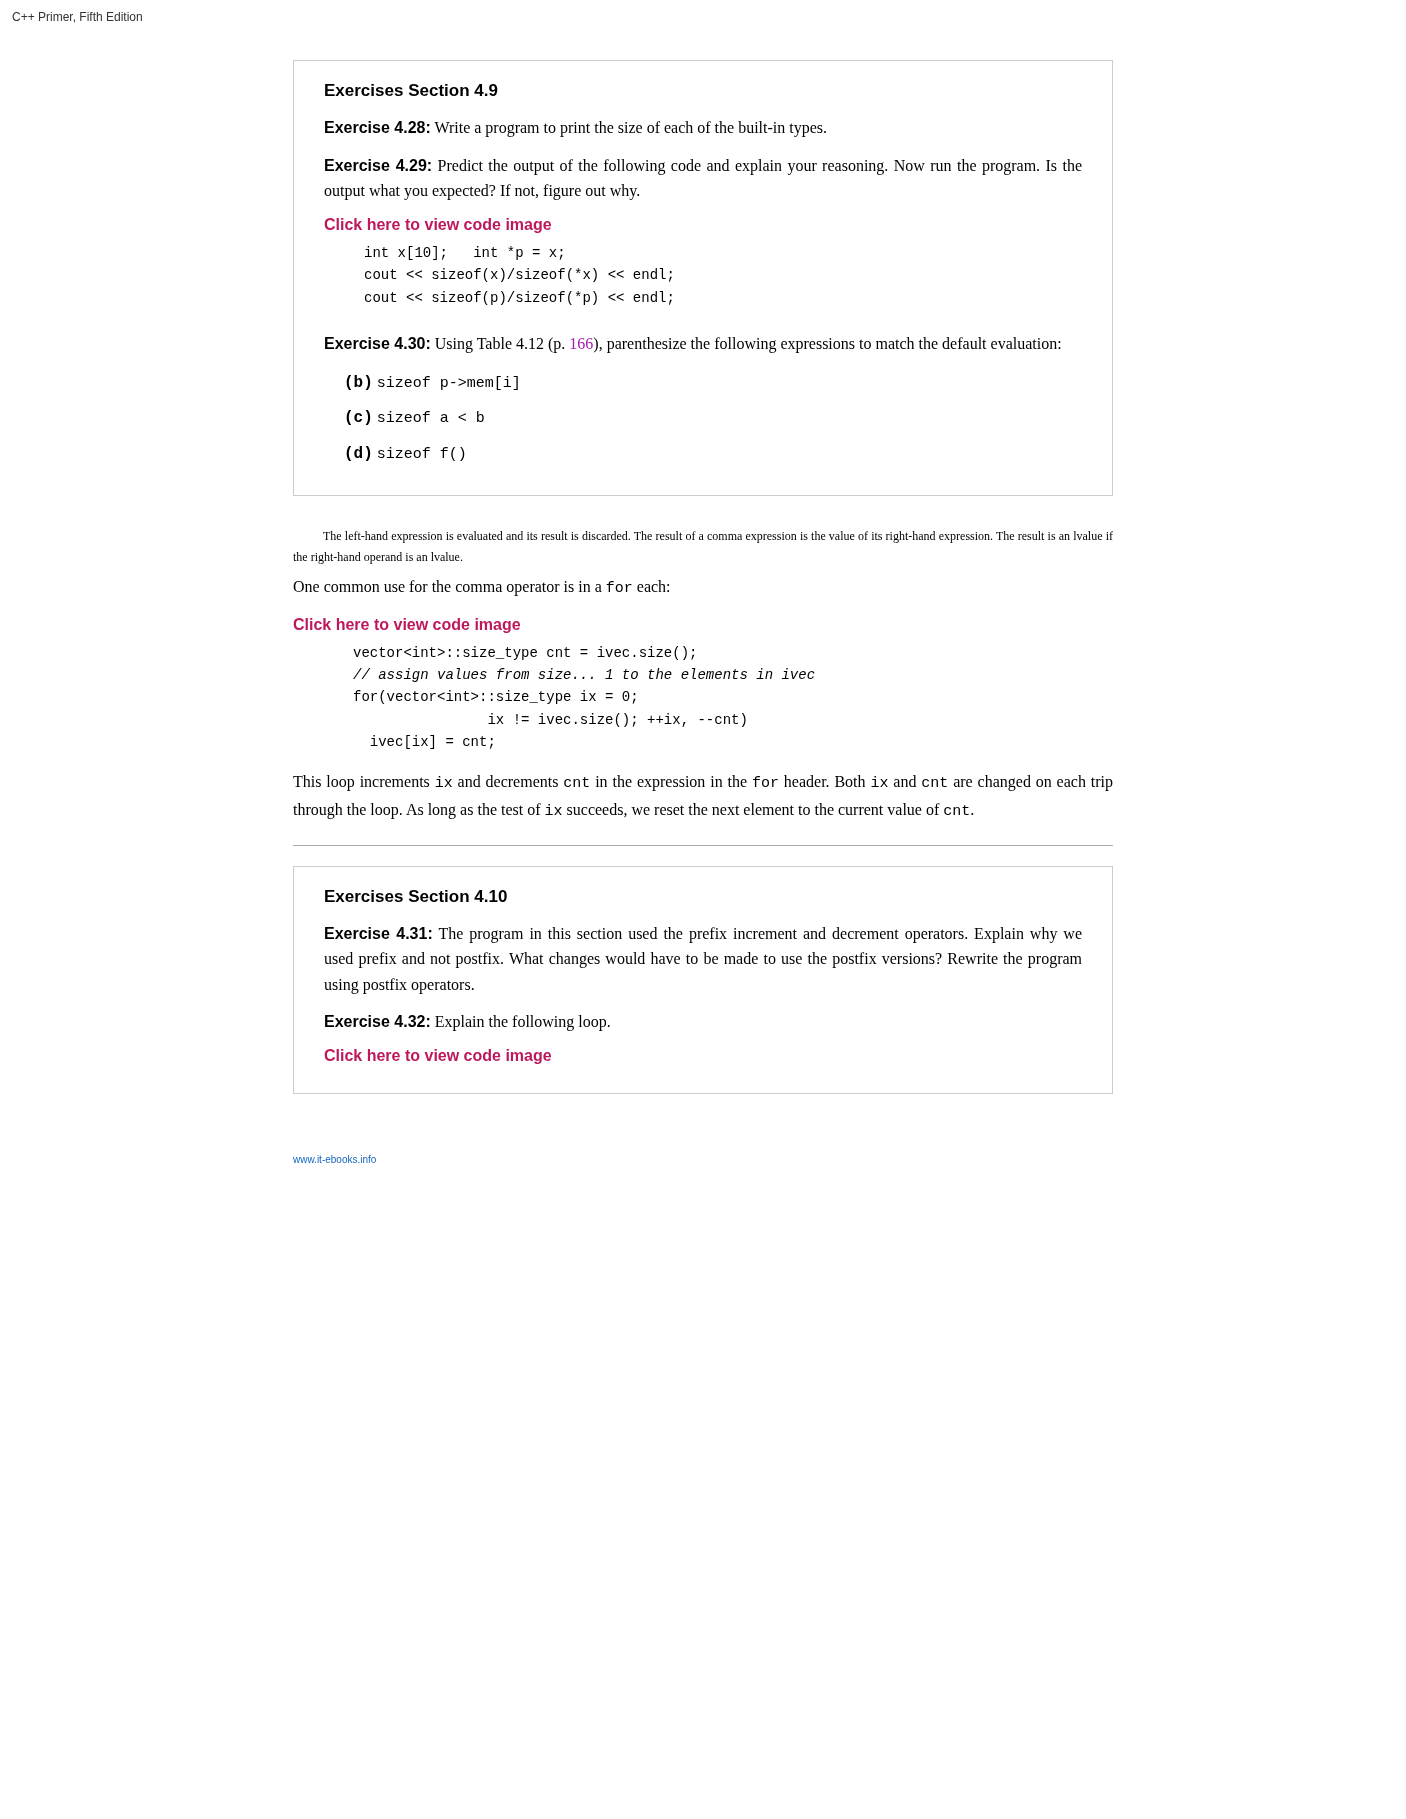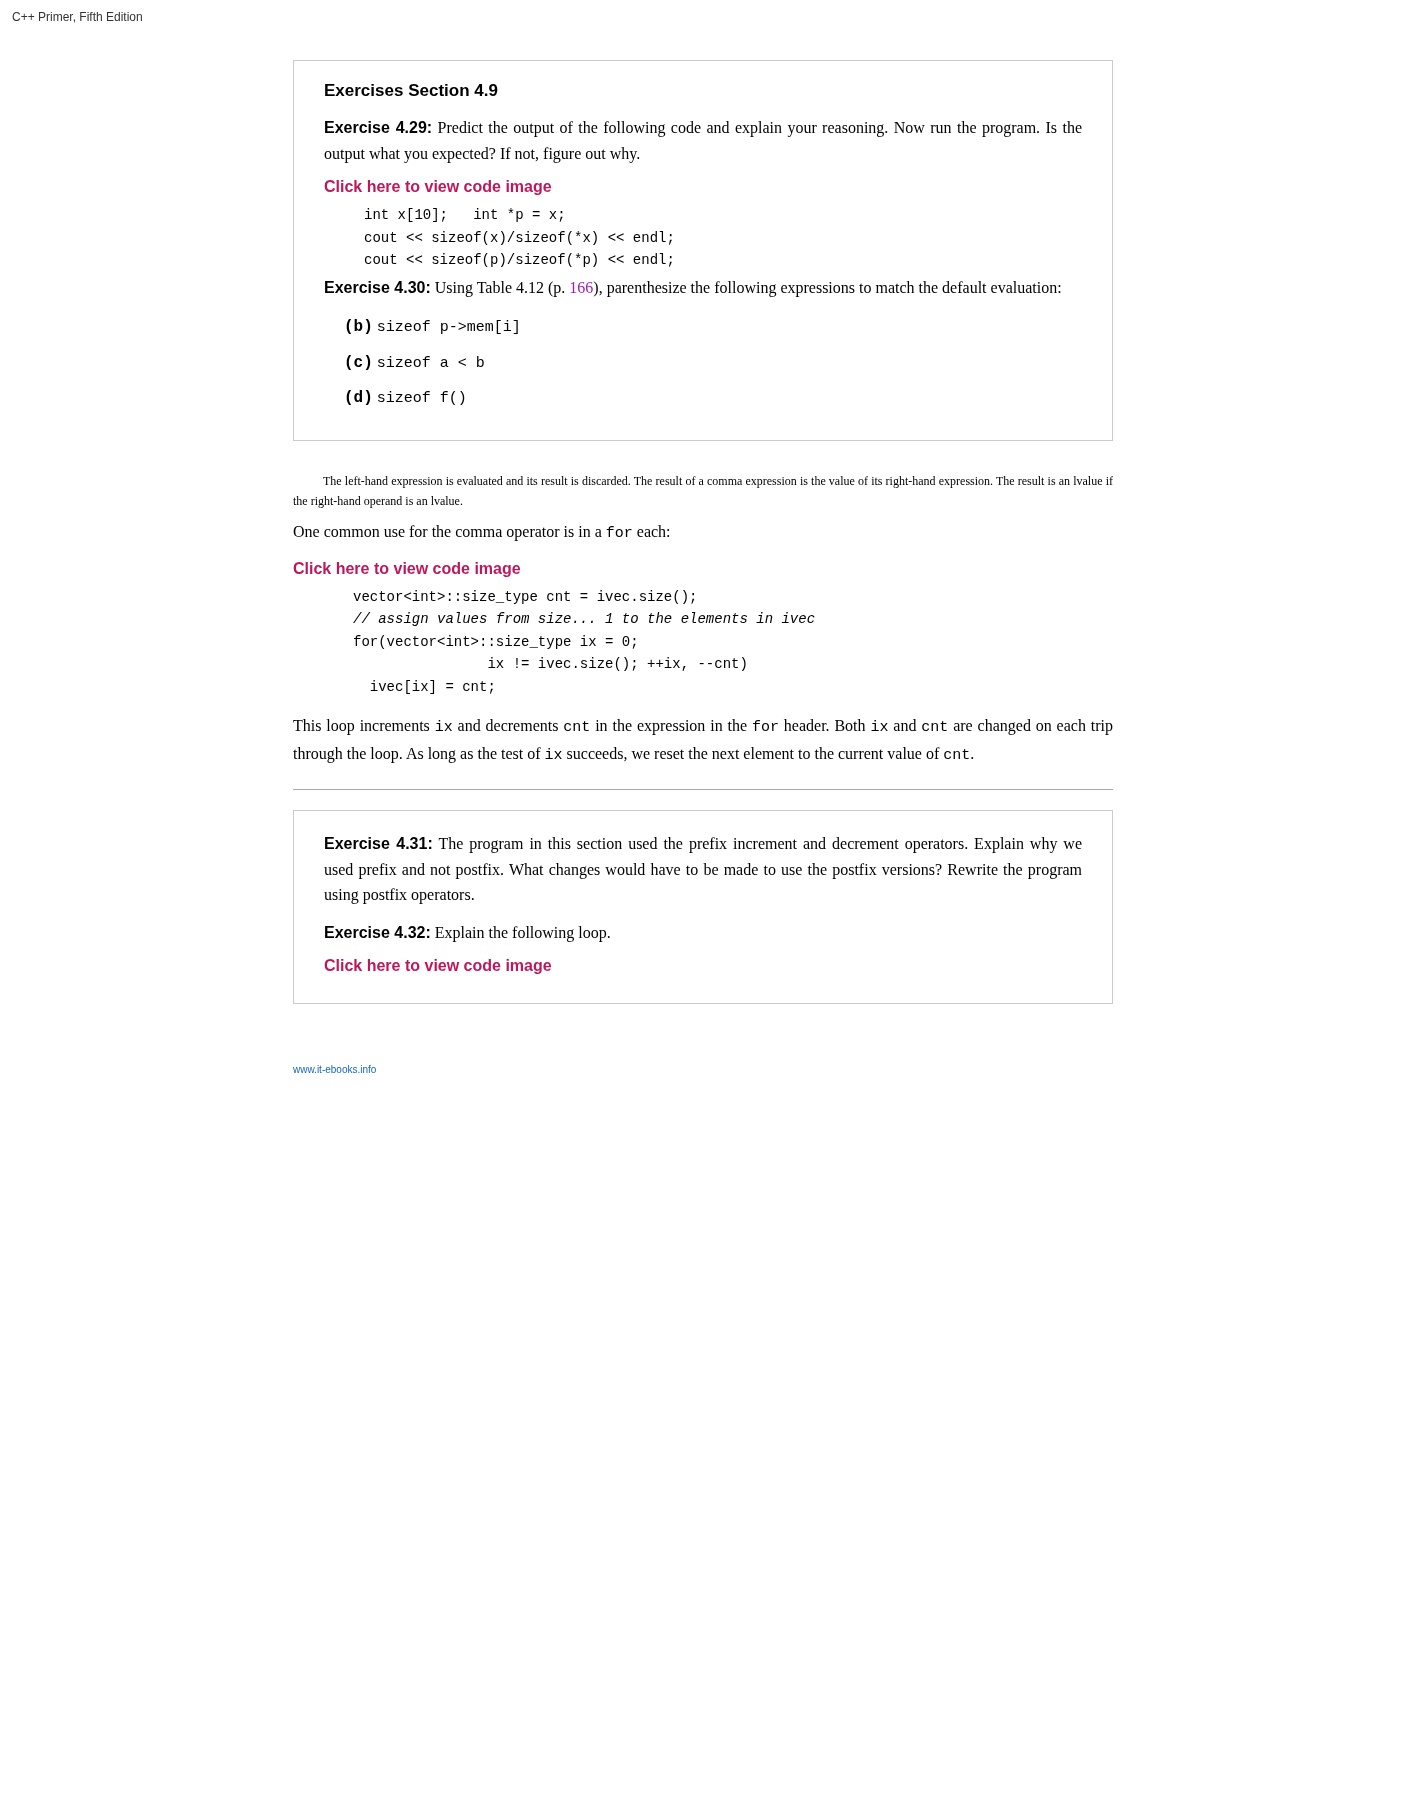--- a/index.html
+++ b/index.html
@@ -68,21 +68,21 @@
       text-decoration: none;
       display: block;
       margin: 12px 0 8px 0;
       cursor: pointer;
     }
 
     .code-block {
       font-family: 'Courier New', Courier, monospace;
       font-size: 14px;
       line-height: 1.6;
-      margin: 8px 0 4px 40px;
+      margin: 8px 0 22px 40px;
       white-space: pre;
       color: #000;
     }
 
     .code-inline {
       font-family: 'Courier New', Courier, monospace;
       font-size: 15px;
       color: #000;
     }
 
@@ -153,20 +153,23 @@
 
 <div class="header-bar">
   <span>C++ Primer, Fifth Edition</span>
 </div>
 
 <div class="page-content">
 
   <div class="exercises-box">
     <div class="exercises-title">Exercises Section 4.9</div>
 
+    <div class="exercise-item">
+      <span class="exercise-label">Exercise 4.28:</span><span> Write a program to print the size of each of the built-in types.</span>
+    </div>
 
     <div class="exercise-item">
       <span class="exercise-label">Exercise 4.29:</span><span> Predict the output of the following code and explain your reasoning. Now run the program. Is the output what you expected? If not, figure out why.</span>
     </div>
 
     <a class="click-link">Click here to view code image</a>
 
     <div class="code-block">int x[10];   int *p = x;
 cout &lt;&lt; sizeof(x)/sizeof(*x) &lt;&lt; endl;
 cout &lt;&lt; sizeof(p)/sizeof(*p) &lt;&lt; endl;</div>
@@ -200,20 +203,21 @@
 <span>                ix != ivec.size(); ++ix, --cnt)</span>
 <span>  ivec[ix] = cnt;</span></div>
 
   <p class="body-text-noindent">
     <span>This loop increments </span><span class="code-inline">ix</span><span> and decrements </span><span class="code-inline">cnt</span><span> in the expression in the </span><span class="code-inline">for</span><span> header. Both </span><span class="code-inline">ix</span><span> and </span><span class="code-inline">cnt</span><span> are changed on each trip through the loop. As long as the test of </span><span class="code-inline">ix</span><span> succeeds, we reset the next element to the current value of </span><span class="code-inline">cnt</span><span>.</span>
   </p>
 
   <hr class="divider">
 
   <div class="exercises-box">
+    <div class="exercises-title">Exercises Section 4.10</div>
 
     <div class="exercise-item">
       <span class="exercise-label">Exercise 4.31:</span><span> The program in this section used the prefix increment and decrement operators. Explain why we used prefix and not postfix. What changes would have to be made to use the postfix versions? Rewrite the program using postfix operators.</span>
     </div>
 
     <div class="exercise-item">
       <span class="exercise-label">Exercise 4.32:</span><span> Explain the following loop.</span>
     </div>
 
     <a class="click-link">Click here to view code image</a>

